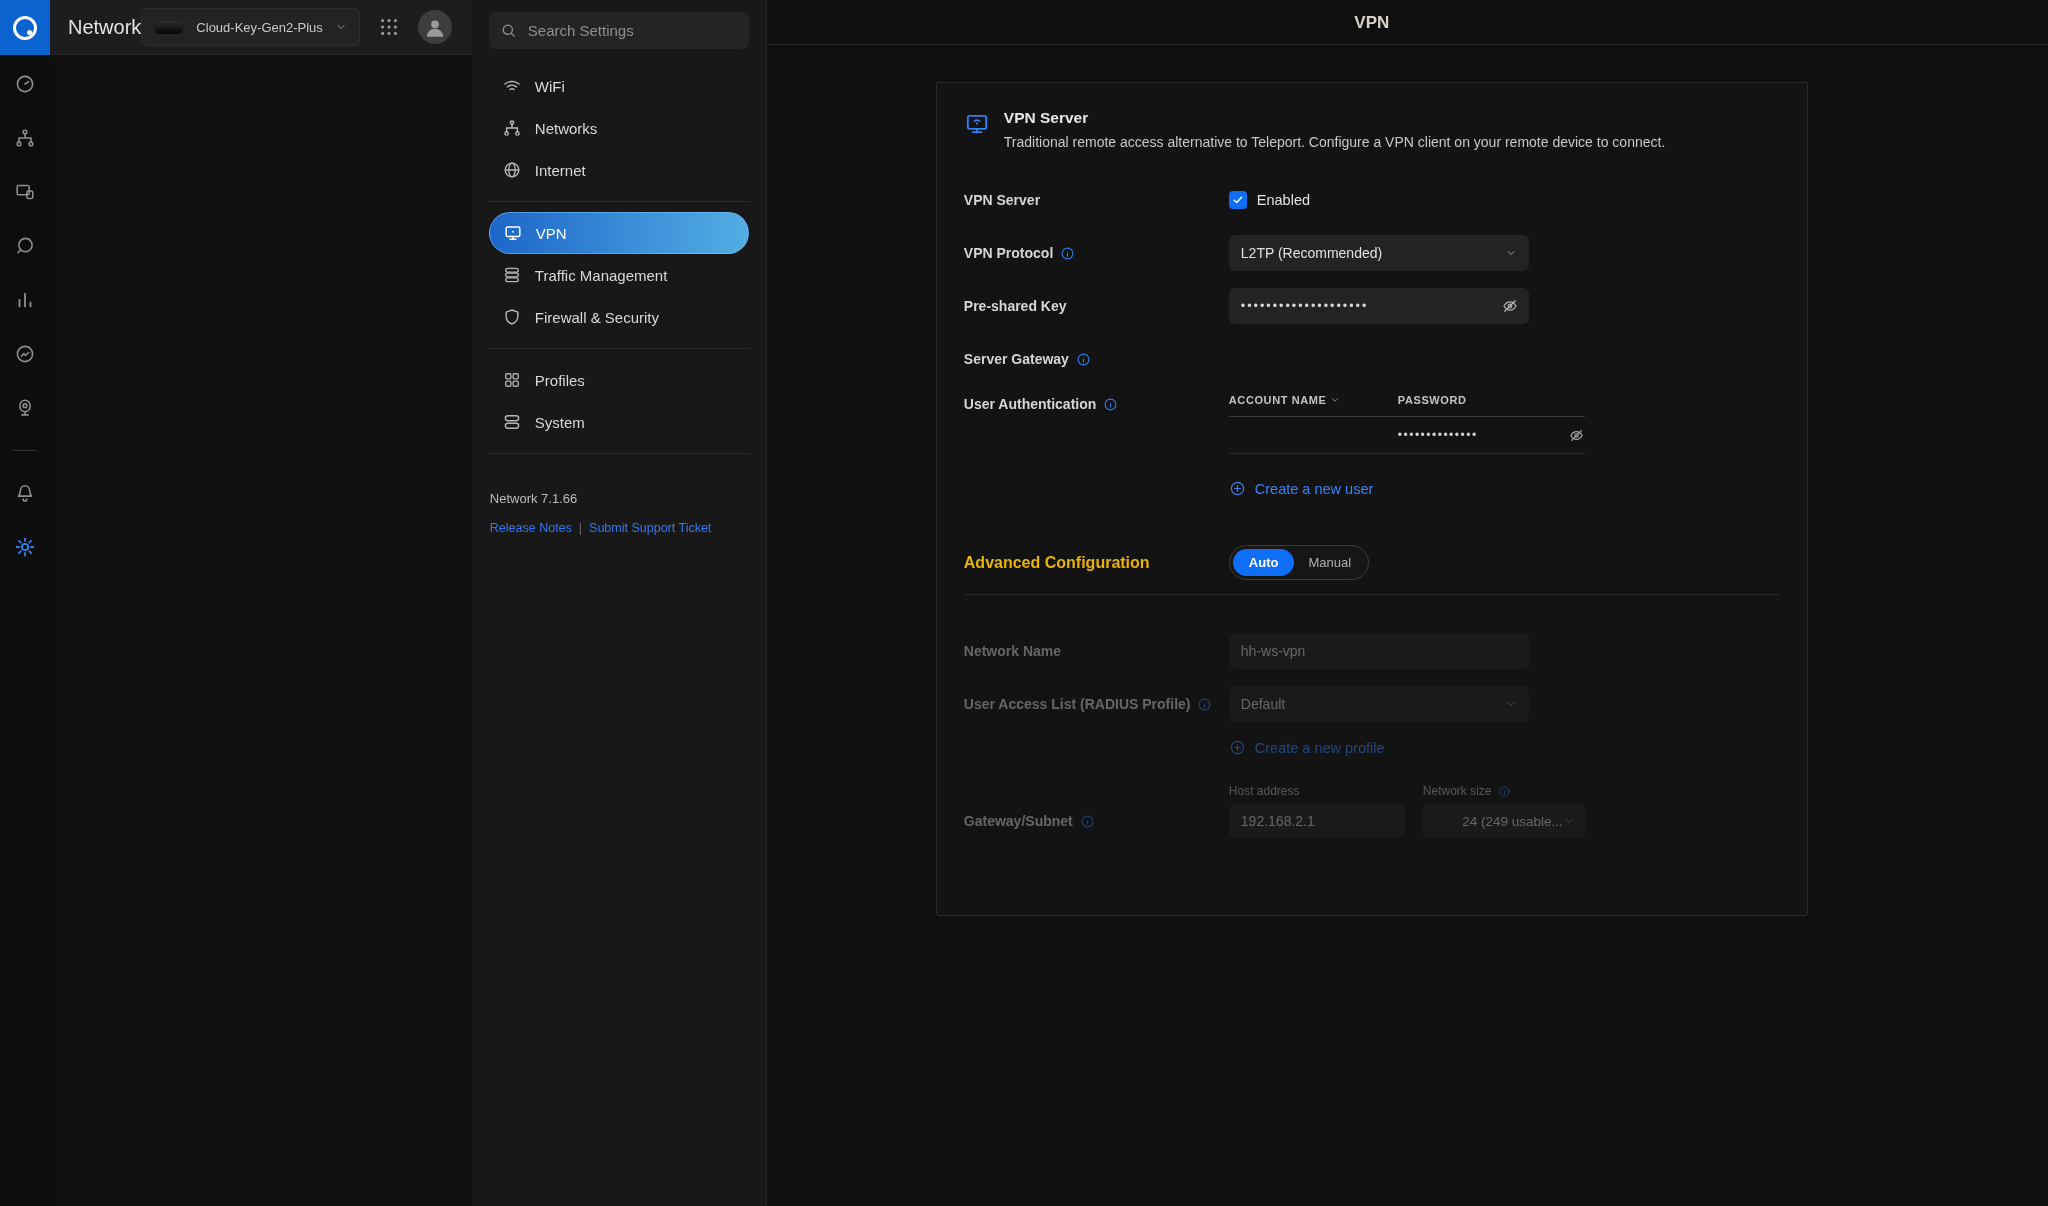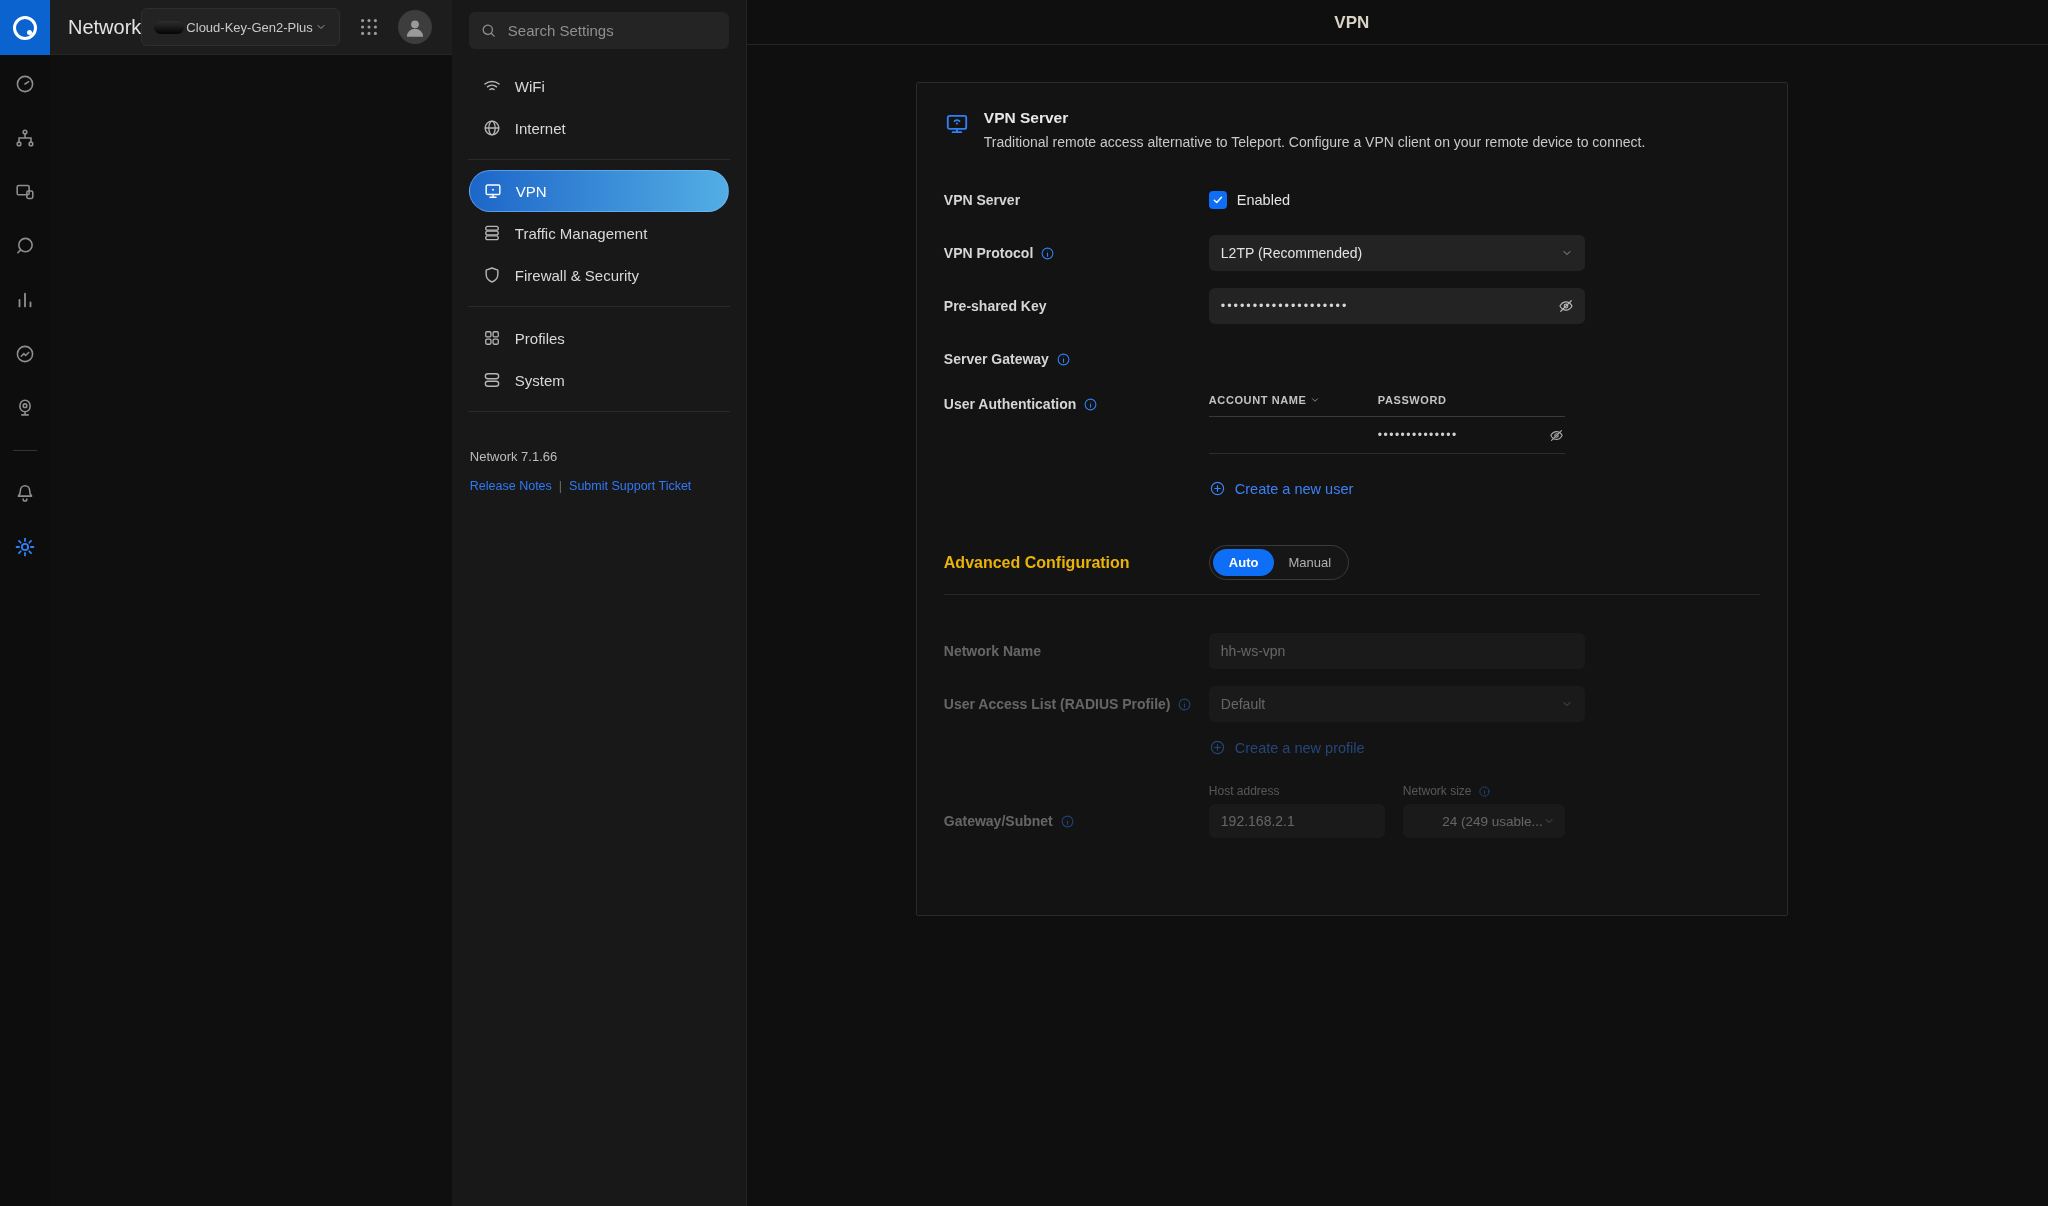--- a/index.html
+++ b/index.html
@@ -42,21 +42,21 @@
   .right-col { flex:1; display:flex; flex-direction:row; min-width:0; }
 
   .topbar {
     height:55px; background:#1d1d1d; border-bottom:1px solid #262626;
     display:flex; align-items:center; flex-shrink:0;
   }
   .topbar-title { font-size:20px; font-weight:500; color:#e3e3e3; margin-left:18px; }
   .topbar-right { margin-left:auto; display:flex; align-items:center; gap:18px; padding-right:20px; }
   .device-pill {
     height:38px; background:#232323; border:1px solid #2e2e2e; border-radius:6px;
-    display:flex; align-items:center; gap:2px; padding:0 12px;
+    display:flex; align-items:center; gap:12px; padding:0 12px;
   }
   .device-img {
     width:30px; height:13px; border-radius:7px;
     background:linear-gradient(#2e2e2e, #050505);
     display:inline-block;
   }
   .device-name { font-size:13px; color:#c9c9c9; }
   .chev { width:12px; height:12px; color:#9a9a9a; }
   .apps-btn { width:22px; height:22px; color:#9a9a9a; }
   .avatar {
@@ -128,21 +128,21 @@
 
   .checkbox-wrap { display:flex; align-items:center; }
   .checkbox {
     width:18px; height:18px; border-radius:4px; background:#0e6ef5;
     display:flex; align-items:center; justify-content:center;
   }
   .checkbox svg { width:12px; height:12px; }
   .checkbox-label { margin-left:10px; font-size:14.5px; color:#e3e3e3; }
 
   .select, .text-input {
-    width:376px; height:36px; background:#232323; border-radius:6px;
+    width:300px; height:36px; background:#232323; border-radius:6px;
     display:flex; align-items:center; padding:0 12px; font-size:14px; color:#e2e2e2;
   }
   .select { justify-content:space-between; }
   .select .chev { color:#9a9a9a; }
   .pw-input { position:relative; }
   .bullets { font-size:12.5px; letter-spacing:2px; color:#d6d6d6; }
   .eye-btn { position:absolute; right:10px; top:9px; width:18px; height:18px; color:#b5b5b5; }
   .eye-btn svg { width:18px; height:18px; }
 
   .row-top { align-items:flex-start; }
@@ -303,20 +303,29 @@
         <div class="menu">
           <div class="menu-item">
             <svg viewBox="0 0 24 24" fill="none" stroke="currentColor" stroke-width="1.7" stroke-linecap="round">
                 <path d="M3.5 9.7a13 13 0 0 1 17 0"></path>
                 <path d="M6.5 13a8.7 8.7 0 0 1 11 0"></path>
                 <path d="M9.5 16.2a4.3 4.3 0 0 1 5 0"></path>
               </svg>
             <span>WiFi</span>
           </div>
           <div class="menu-item">
+            <svg viewBox="0 0 24 24" fill="none" stroke="currentColor" stroke-width="1.7" stroke-linecap="round">
+                <circle cx="12" cy="5.5" r="2"></circle>
+                <circle cx="5.5" cy="18.5" r="2"></circle>
+                <circle cx="18.5" cy="18.5" r="2"></circle>
+                <path d="M12 7.5V12M12 12H5.5v4.5M12 12h6.5v4.5"></path>
+              </svg>
+            <span>Networks</span>
+          </div>
+          <div class="menu-item">
             <svg viewBox="0 0 24 24" fill="none" stroke="currentColor" stroke-width="1.6" stroke-linecap="round">
                 <circle cx="12" cy="12" r="8.2"></circle>
                 <path d="M3.8 12h16.4"></path>
                 <ellipse cx="12" cy="12" rx="3.8" ry="8.2"></ellipse>
               </svg>
             <span>Internet</span>
           </div>
 
           <div class="menu-sep"></div>
 

